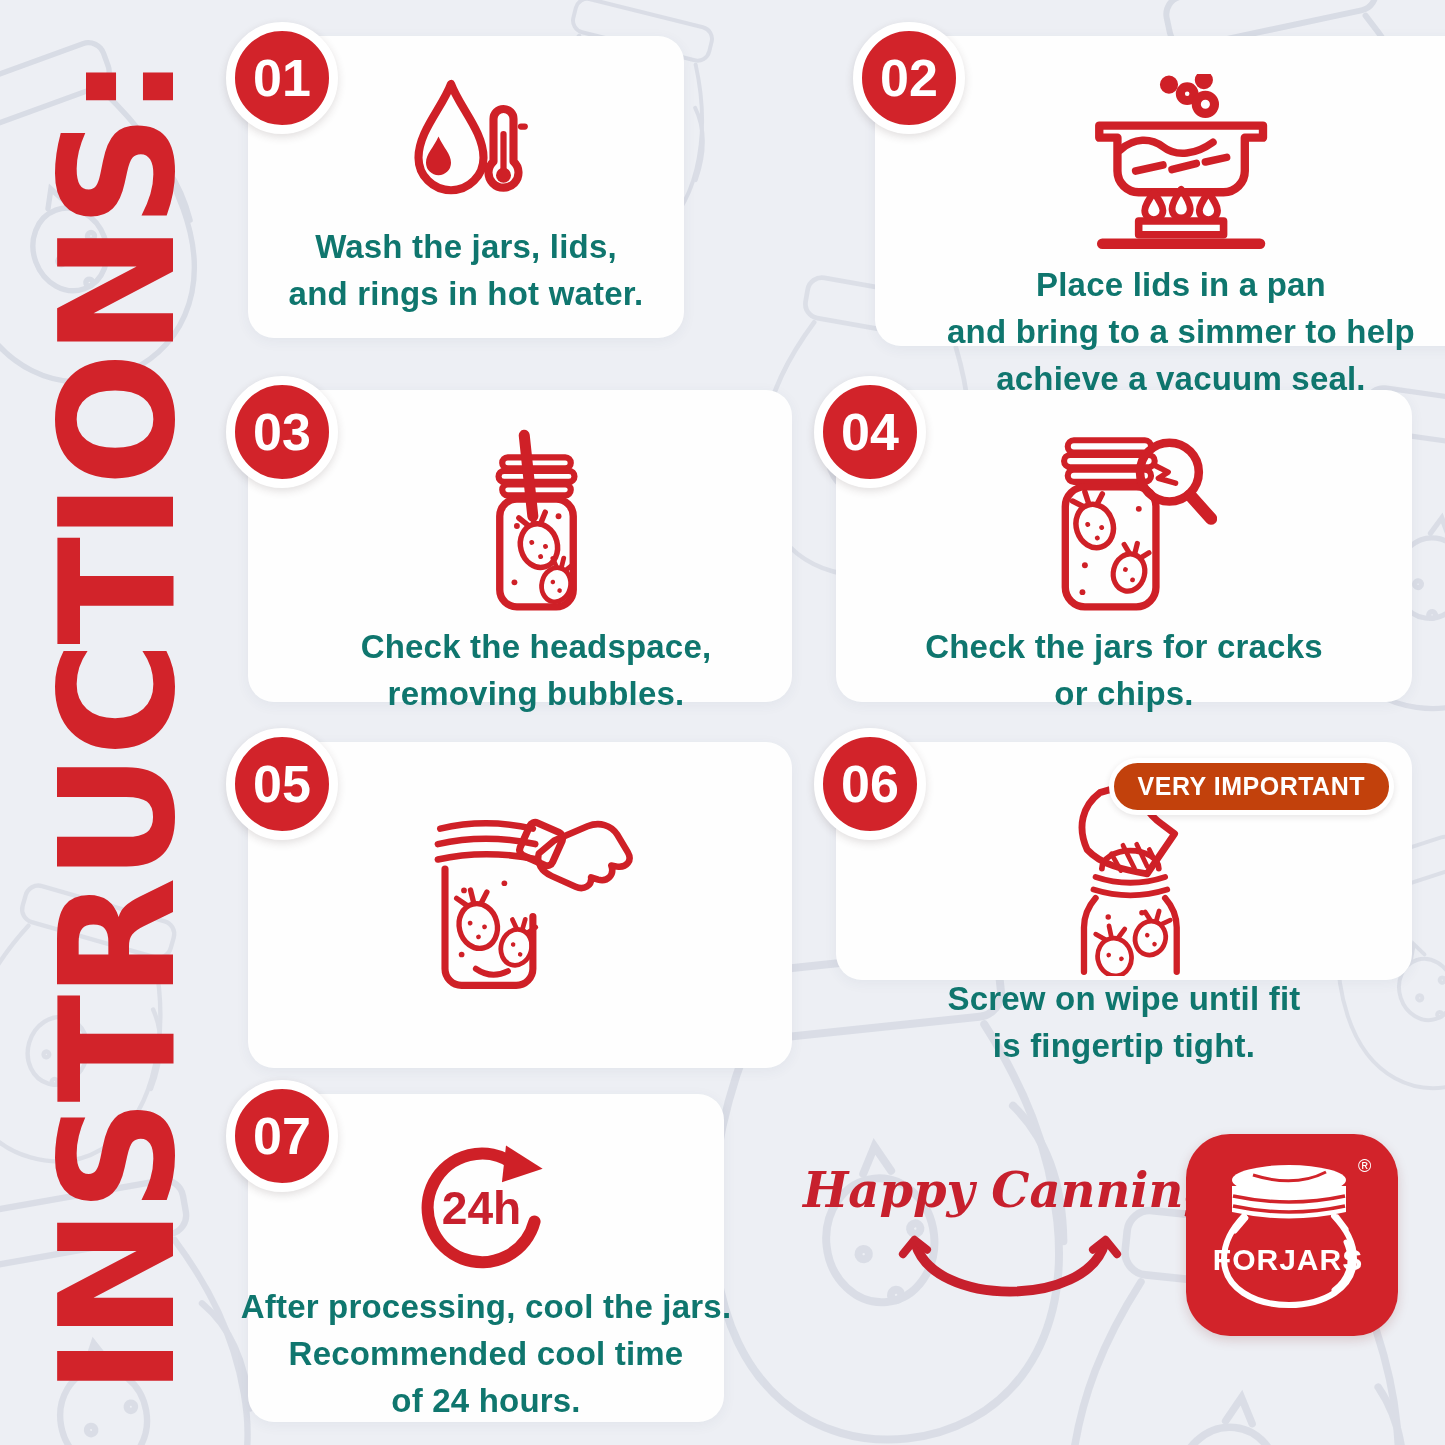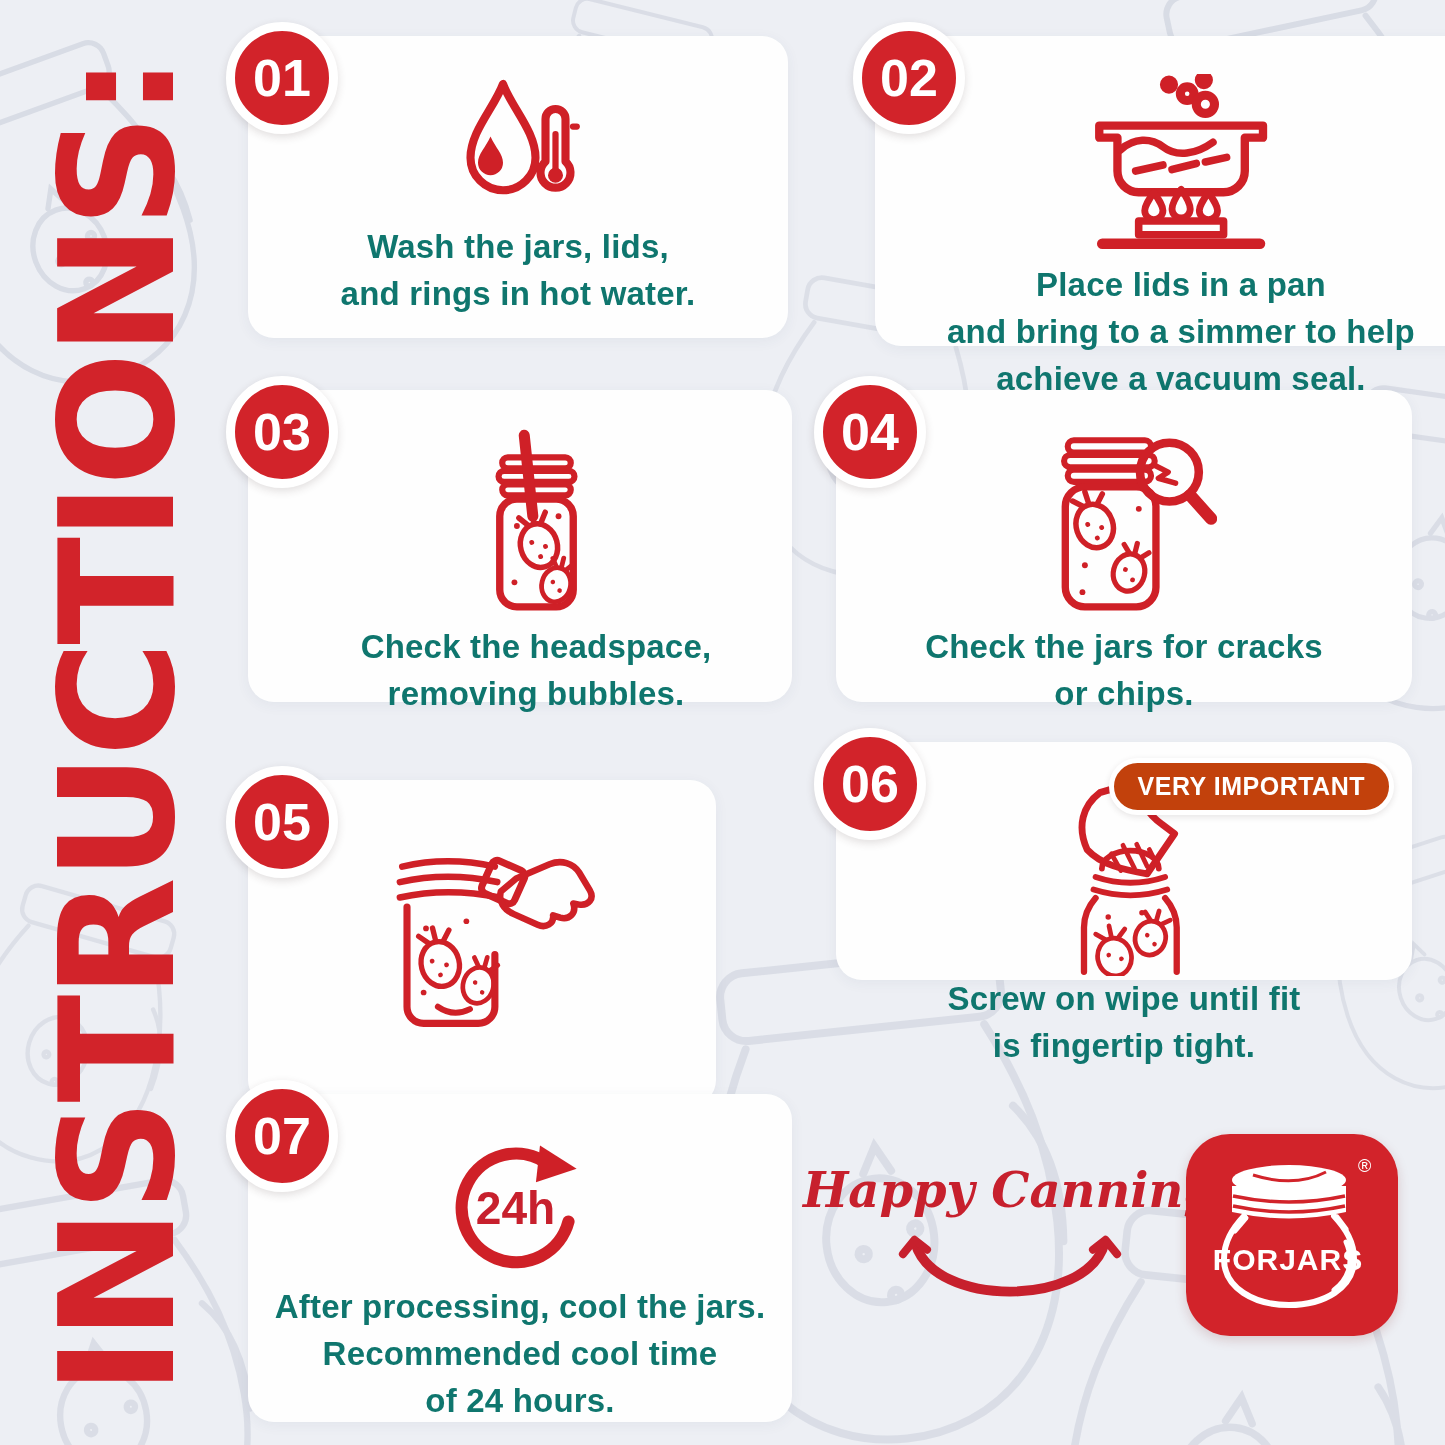--- a/index.html
+++ b/index.html
@@ -18,27 +18,27 @@
     font-weight:800;font-size:158px;letter-spacing:-4px;
     color:#d2232a;
   }
   
   .card{
     position:absolute;z-index:2;background:#fefefe;border-radius:26px;
     box-shadow:0 3px 14px rgba(50,60,100,.06);
     display:flex;flex-direction:column;align-items:center;
     padding:24px 16px 34px;box-sizing:border-box;
   }
-  .c1{left:248px;top:36px;width:540px;height:302px;}
+  .c1{left:248px;top:36px;width:436px;height:302px;}
   .c2{left:875px;top:36px;width:612px;height:310px;}
   .c3{left:248px;top:390px;width:544px;height:312px;padding-left:48px;}
   .c4{left:836px;top:390px;width:576px;height:312px;}
-  .c5{left:248px;top:780px;width:468px;height:326px;}
+  .c5{left:248px;top:742px;width:544px;height:326px;}
   .c6{left:836px;top:742px;width:576px;height:238px;}
-  .c7{left:248px;top:1094px;width:544px;height:328px;}
+  .c7{left:248px;top:1094px;width:476px;height:328px;}
   .badge{
     position:absolute;left:-22px;top:-14px;width:112px;height:112px;
     background:#d2232a;border:9px solid #fff;border-radius:50%;
     box-sizing:border-box;display:flex;align-items:center;justify-content:center;
     box-shadow:0 3px 8px rgba(60,40,40,.15);
   }
   .badge-num{color:#fff;font-size:52px;font-weight:bold;letter-spacing:0;}
   .icon-wrap{flex:1 1 auto;display:flex;align-items:center;justify-content:flex-start;padding-top:14px;}
   .icon{stroke:#cf2027;fill:none;stroke-linecap:round;stroke-linejoin:round;}
   .icon .fill{fill:#cf2027;stroke:none;}

